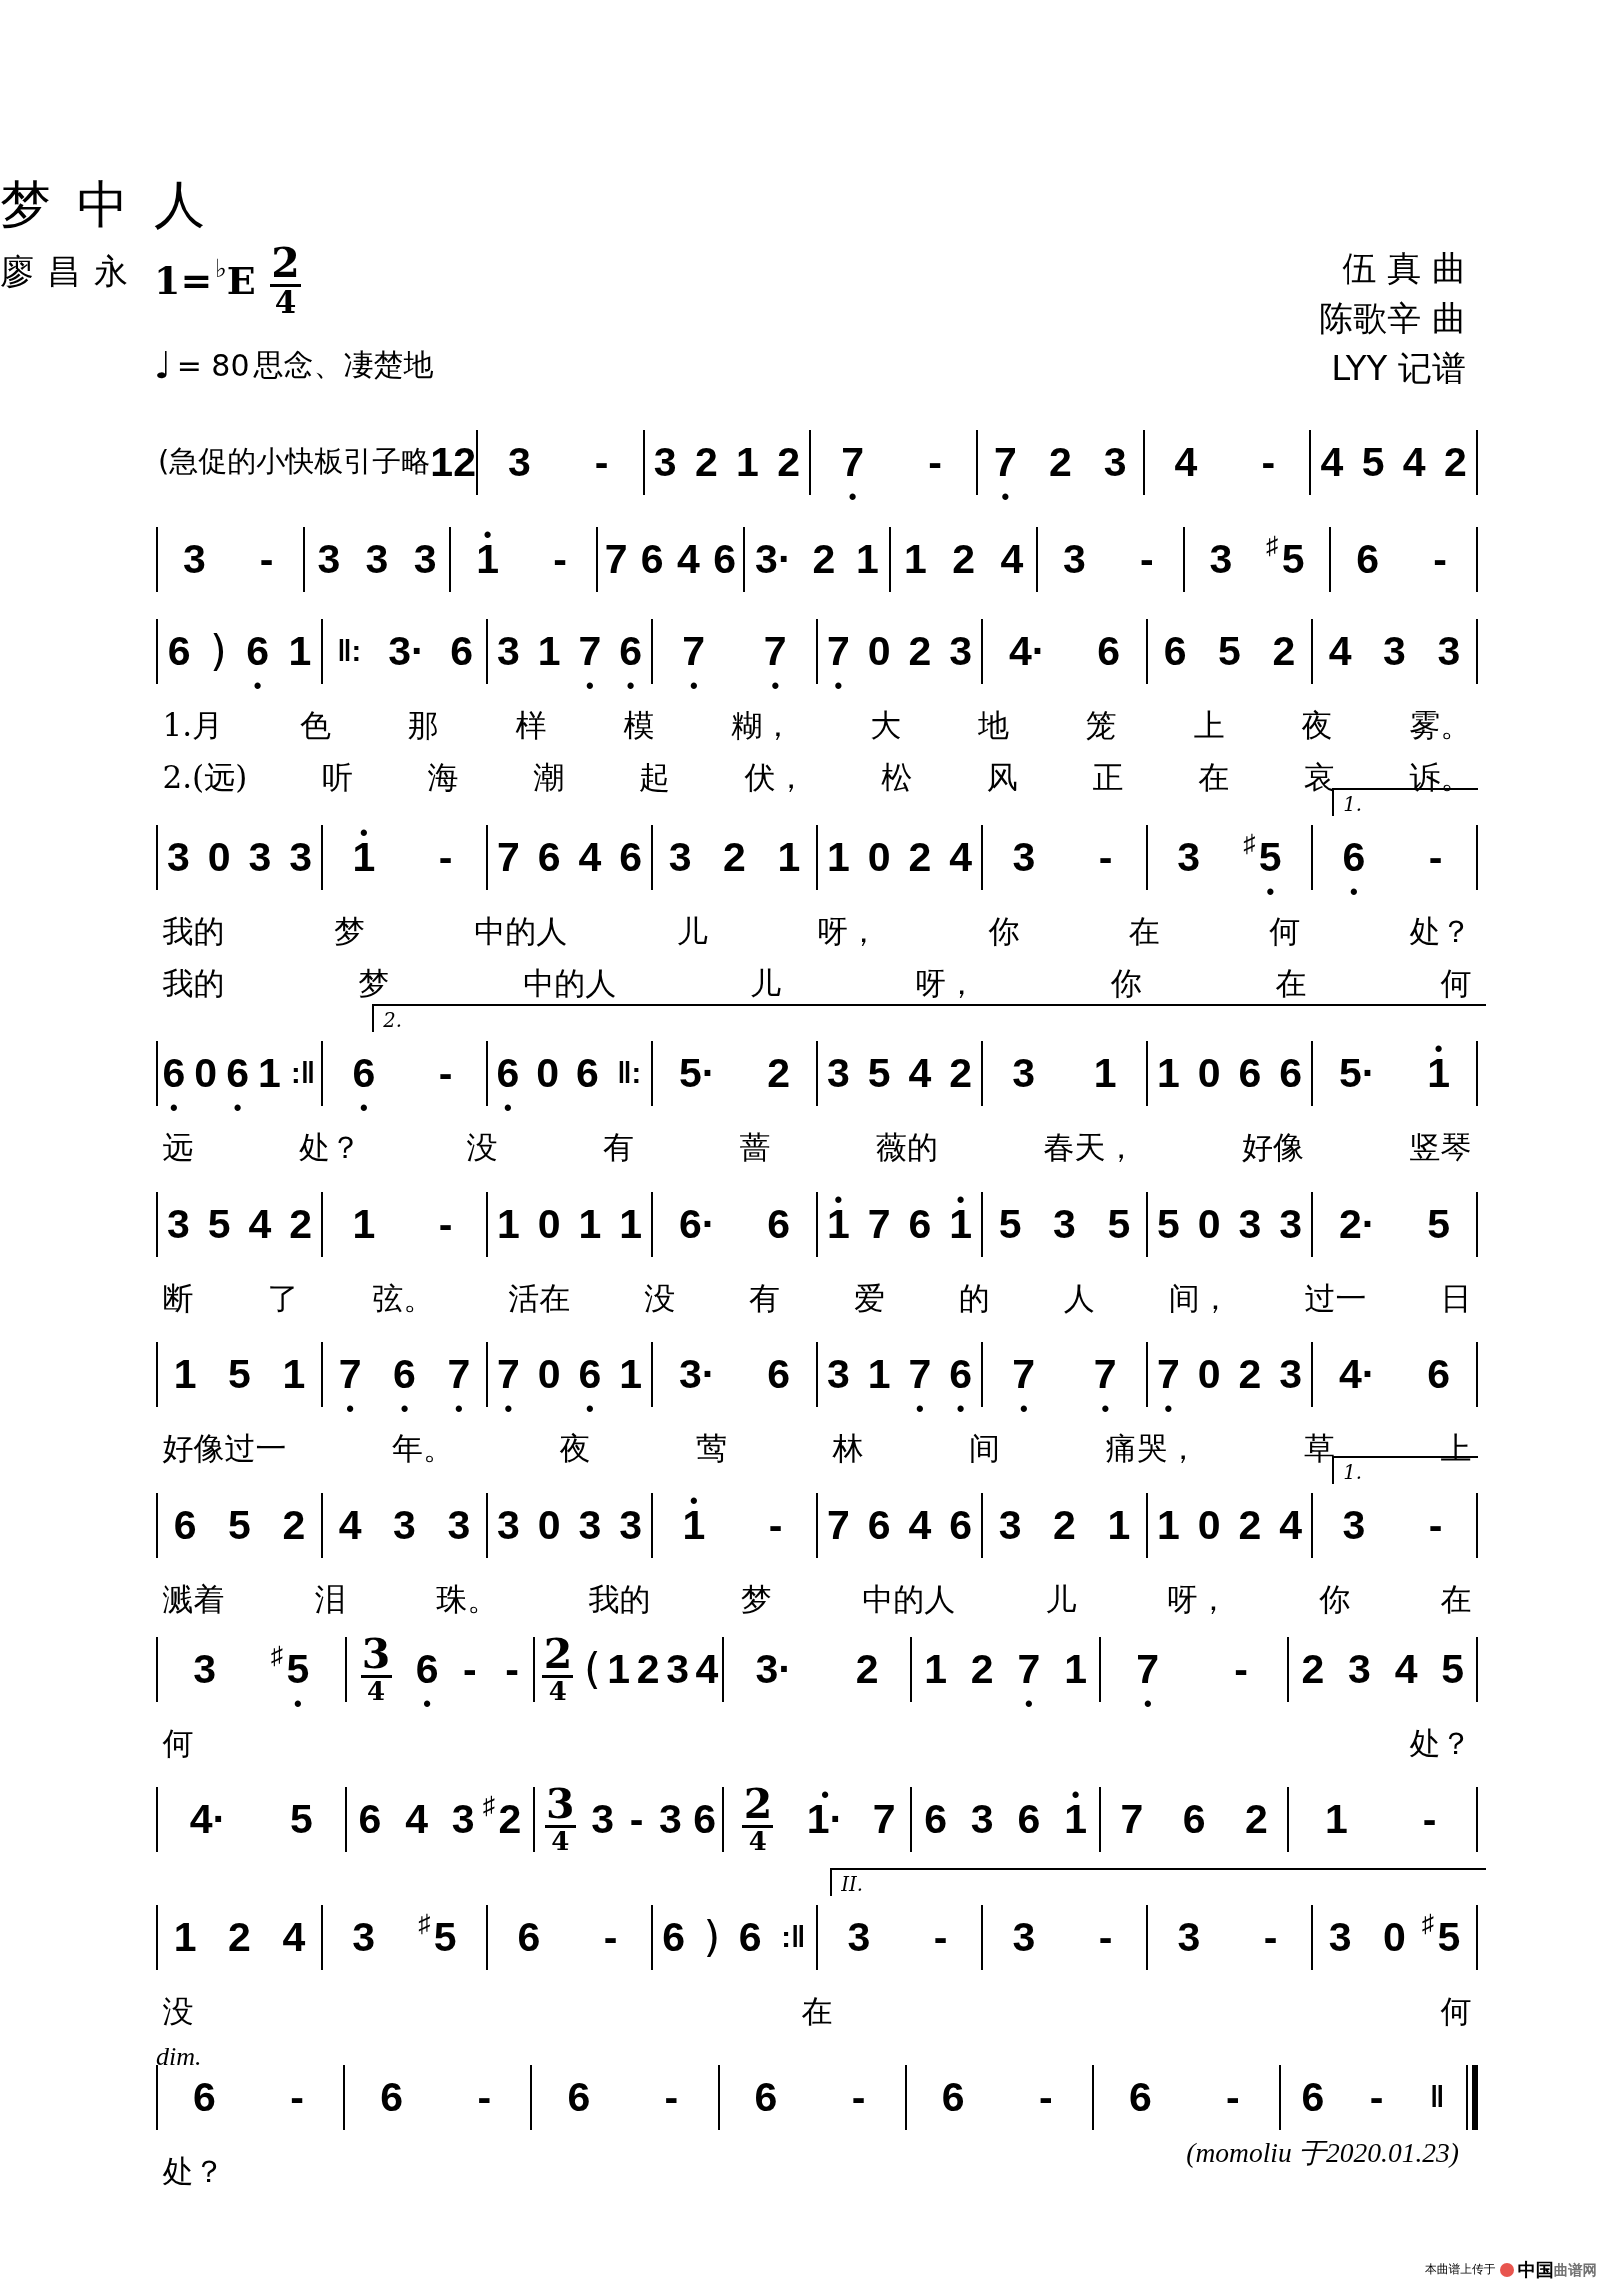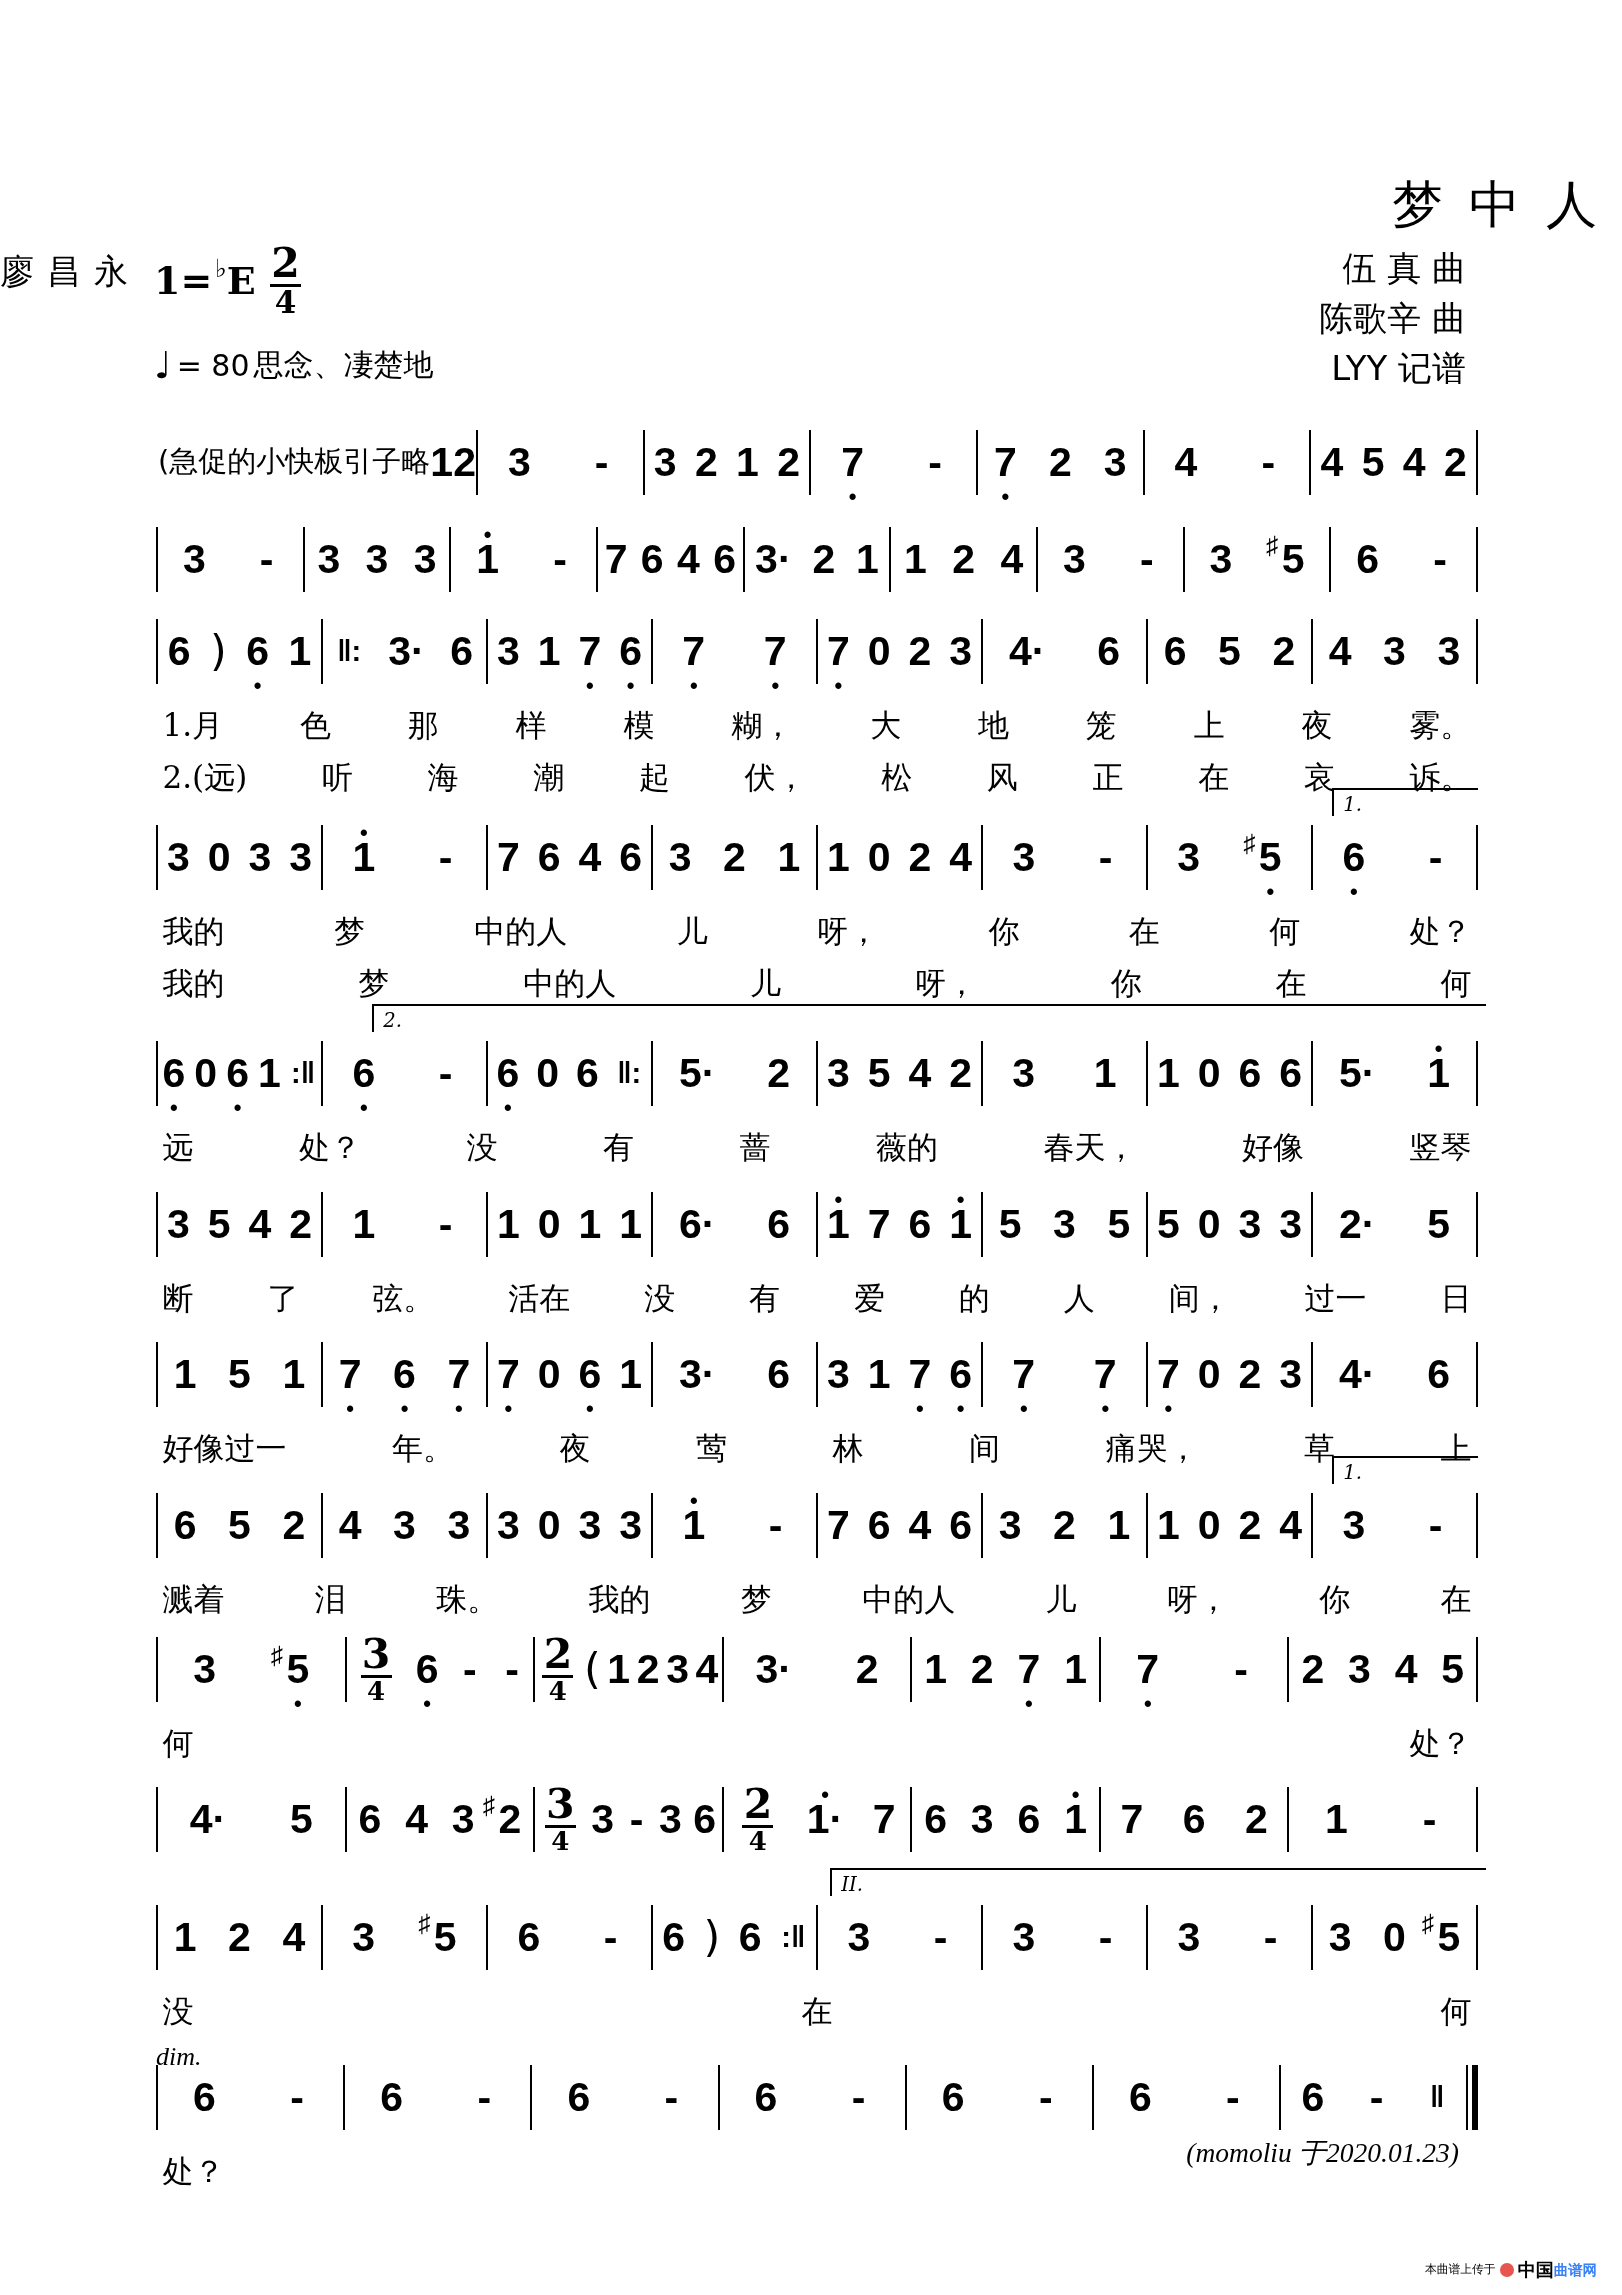--- a/index.html
+++ b/index.html
@@ -1,18 +1,18 @@
 <!DOCTYPE html>
 <html style="font-size:10.5px"><head>
 <meta charset="utf-8">
 <style>
   html,body{margin:0;padding:0;background:#fff;}
   body{width:1623px;height:2295px;position:relative;overflow:hidden;
        font-family:"Liberation Sans","DejaVu Sans",sans-serif;color:#000;}
-  .title{position:absolute;left:0;width:1623px;top:171px;text-align:right;
+  .title{position:absolute;left:0;width:1623px;top:171px;text-align:left;
          font-family:Liberation Serif, serif;font-size:51px;letter-spacing:26px;}
   .lyricist{position:absolute;left:0;width:1623px;top:249px;text-align:left;
             font-family:"DejaVu Sans",sans-serif;font-size:34px;letter-spacing:13px;}
   .key{position:absolute;left:154px;top:243px;font-size:38px;font-weight:bold;
        font-family:"DejaVu Serif",serif;display:flex;align-items:center;}
   .key .flat{font-size:25px;position:relative;top:-11.8px;margin-left:2.6px;}
   .frac{display:inline-flex;flex-direction:column;align-items:center;
         font-family:"DejaVu Serif",serif;font-weight:bold;line-height:1;margin:0 3.9px;}
   .frac .n{border-bottom:3.3px solid #000;padding:0 1.3px;}
   .key .frac{font-size:31px;margin-left:14.4px;}
@@ -46,21 +46,21 @@
   .volta span{position:absolute;left:9.2px;top:2.6px;font-size:19.6px;font-style:italic;
               font-family:"DejaVu Serif",serif;}
   .dim{position:absolute;left:156px;top:2042px;font-style:italic;font-size:26px;
        font-family:"Liberation Serif",serif;}
   .sig{position:absolute;right:164px;top:2135px;font-style:italic;font-size:27.5px;
        font-family:"Liberation Serif",serif;}
   .footer{position:absolute;right:26px;bottom:13px;display:flex;align-items:center;
           font-family:"DejaVu Sans",sans-serif;font-size:11.8px;}
   .footer .logo-mark{width:14.4px;height:14.4px;border-radius:50%;background:#e8554e;margin:0 3.9px;}
   .footer .cn{font-weight:bold;font-size:18px;}
-  .footer .site{color:#3b82f6;font-weight:bold;font-size:14.4px;}
+  .footer .site{color:#737373;font-weight:bold;font-size:14.4px;}
 </style>
 </head>
 <body>
 
 <div class="title">梦中人</div>
 <div class="lyricist">廖昌永</div>
 
 <div class="key">
   <span>1=</span>
   <span class="flat">♭</span>

